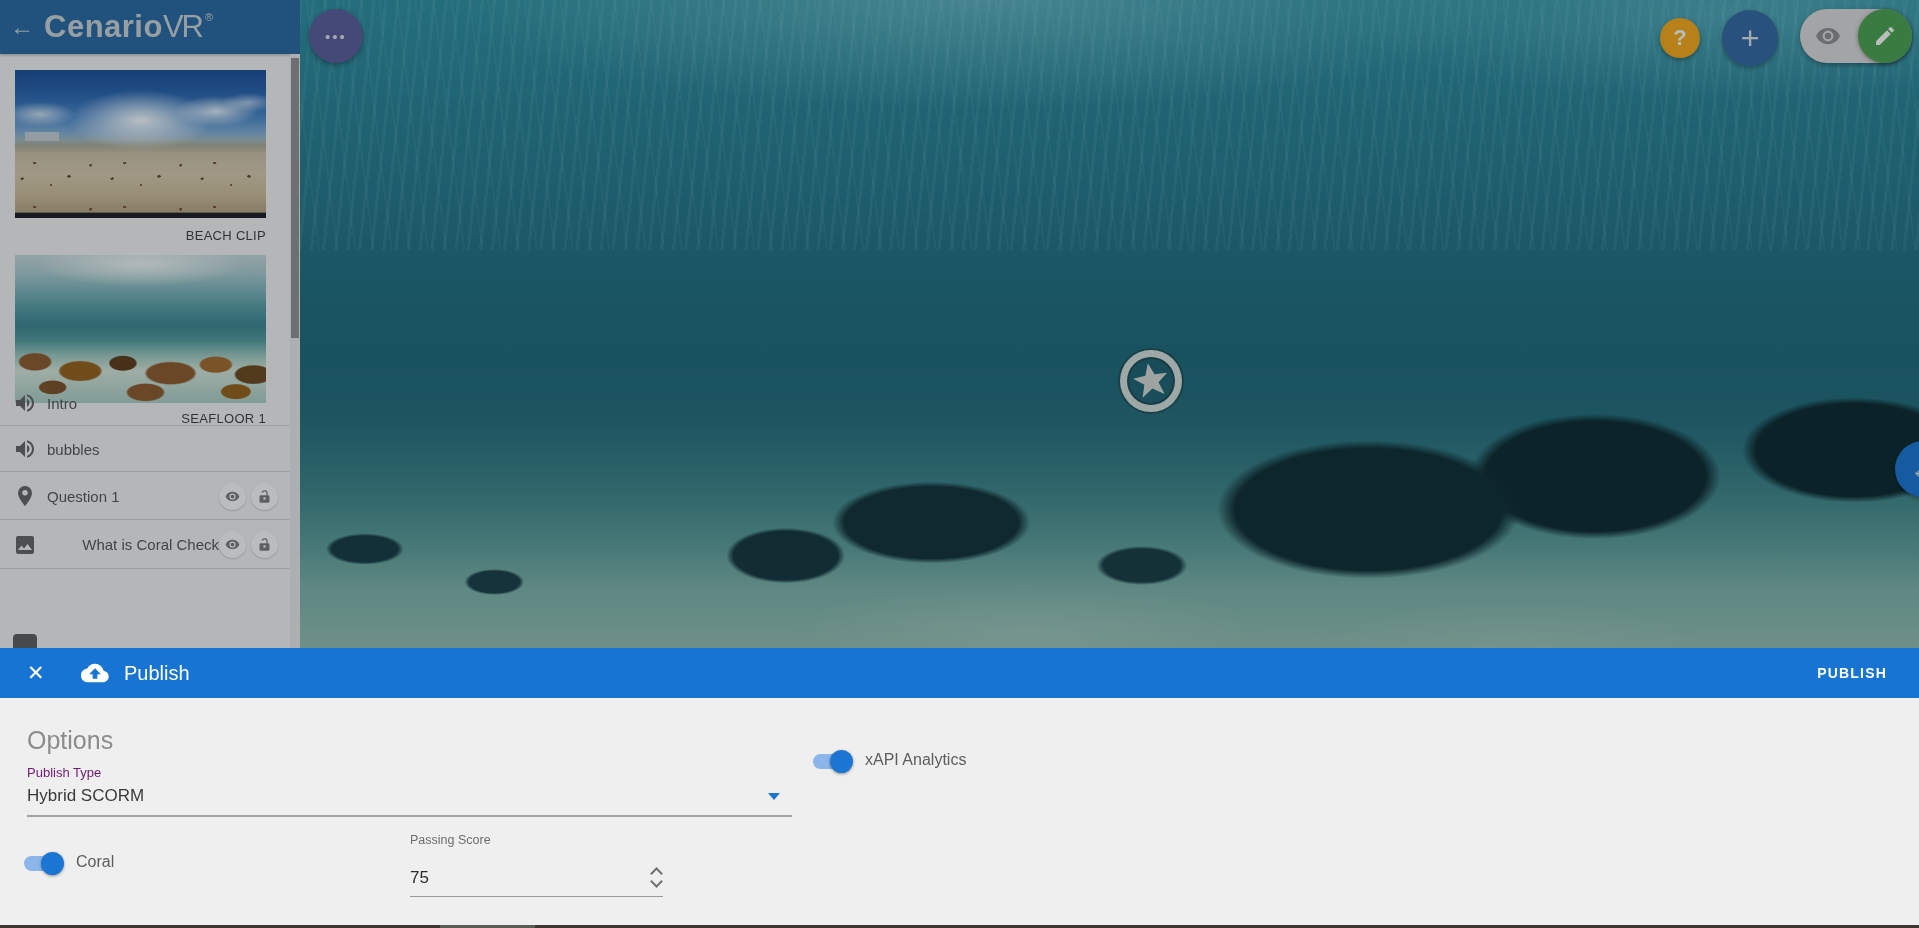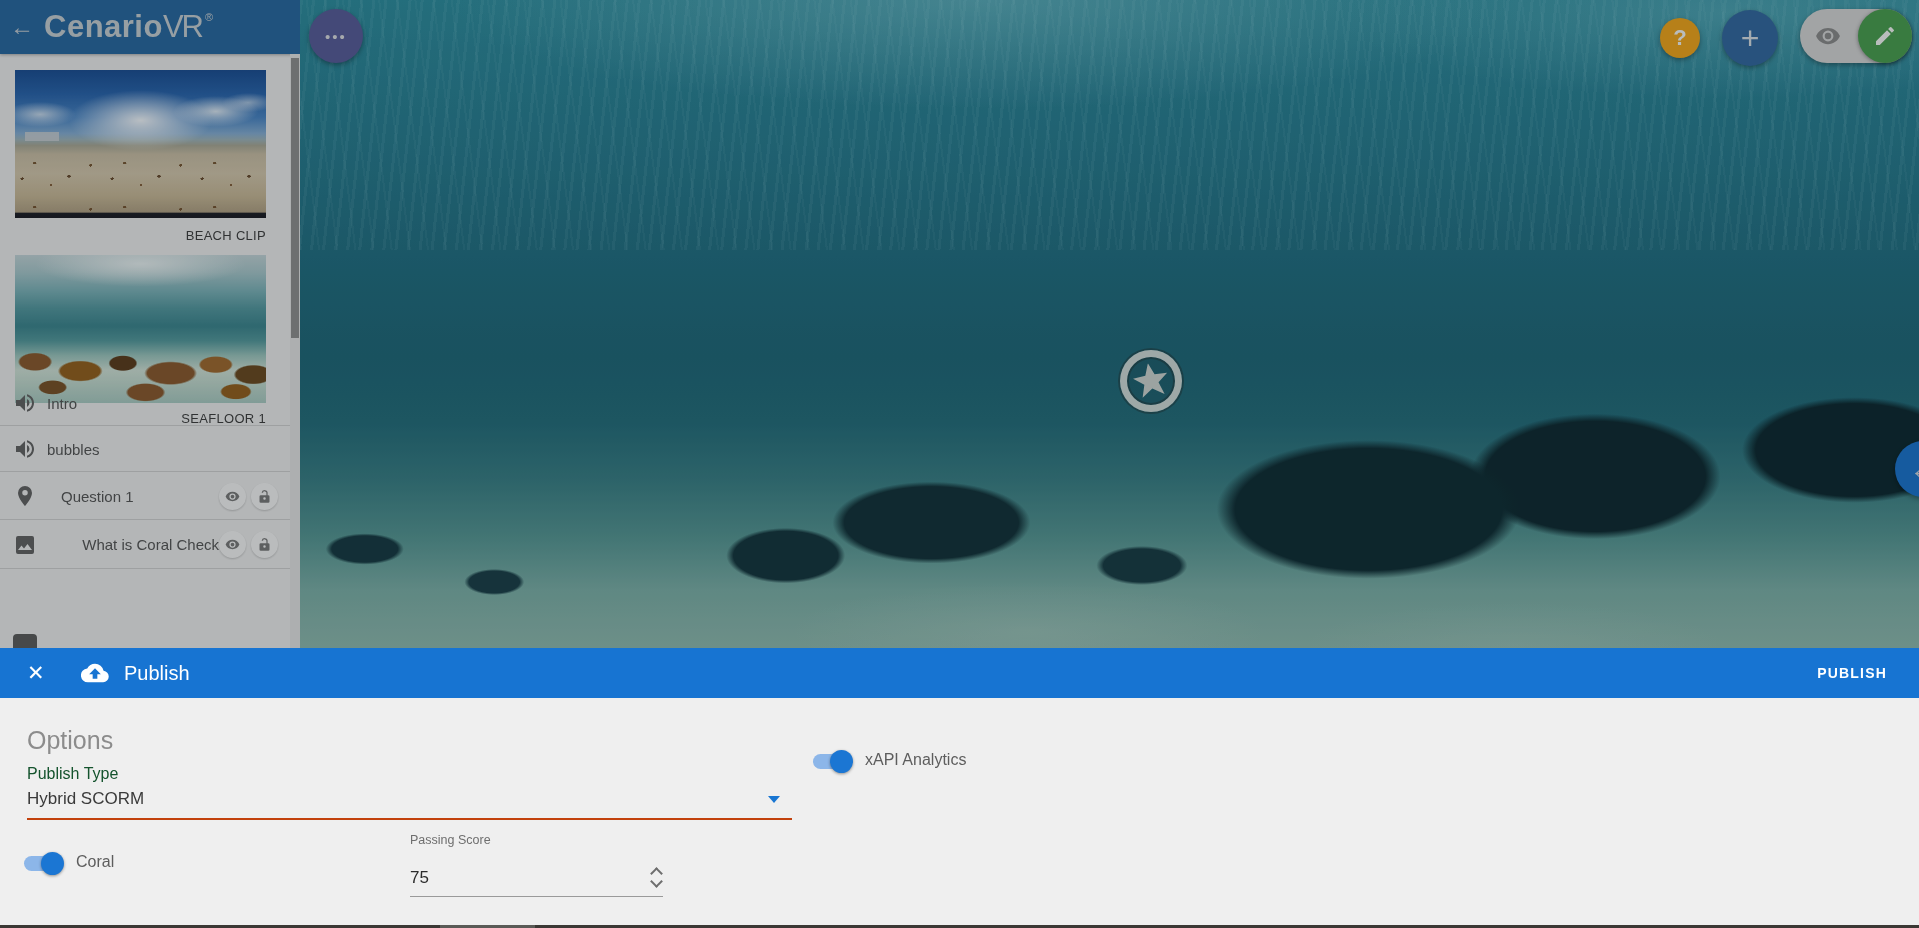--- a/index.html
+++ b/index.html
@@ -113,21 +113,21 @@
   .label-beach { top:228px; }
   .label-seafloor { top:411px; }
 
   .side-row { position:absolute; left:0; width:290px; height:45px; display:flex; align-items:center;
     cursor:pointer; border-bottom:1px solid #cfcfcf; }
   .side-row .row-icon { width:24px; height:24px; margin-left:13px; fill:#636363; flex:none; }
   .side-row .row-label { margin-left:10px; font-size:15px; color:#565656; flex:1 1 auto;
     white-space:nowrap; overflow:hidden; }
   .row-intro { top:381px; }
   .row-bubbles { top:427px; }
-  .row-q1 { top:473px; height:47px;gap:14px; }
+  .row-q1 { top:473px; height:47px; }
   .row-coral { top:521px; height:48px;text-align:right; }
   .row-actions { display:flex; gap:5px; margin-right:12px; }
   .mini-btn { width:27px; height:27px; border-radius:50%; background:#f4f4f4; display:flex;
     align-items:center; justify-content:center; cursor:pointer; box-shadow:0 1px 2px rgba(0,0,0,.18); }
   .mini-btn svg { width:15px; height:15px; fill:#7a7a7a; }
   .clipped-row { position:absolute; left:13px; top:634px; width:24px; height:14px; background:#5c5c5c;
     border-radius:4px 4px 0 0; }
   .side-scrollbar { position:absolute; right:0; top:54px; width:10px; bottom:0; background:#e2e2e2; }
   .side-scrollbar .thumb-bar { position:absolute; left:1px; top:4px; width:8px; height:280px; background:#8f8f8f; }
 
@@ -143,22 +143,22 @@
   .cloud-icon { margin-left:32px; width:28px; height:28px; }
   .cloud-icon svg { width:28px; height:28px; fill:#fff; }
   .publish-title { margin-left:15px; font-size:20px; font-weight:400; }
   .publish-action { margin-left:auto; margin-right:32px; font-size:14px; font-weight:bold;
     letter-spacing:1.2px; cursor:pointer; background:none; border:none; color:#fff;
     font-family:"Liberation Sans", sans-serif; }
 
   .panel-body { position:absolute; left:0; top:50px; right:0; bottom:0; }
   .options-heading { position:absolute; left:27px; top:28px; font-size:25px; color:#8c8c8c; font-weight:400; }
   .field-publish-type { position:absolute; left:27px; top:67px; width:765px; }
-  .field-label-blue { font-size:16px; color:#14532d; }
-  .select-box { position:relative; margin-top:6px; padding-bottom:9px; border-bottom:2px solid #c2410c; cursor:pointer; }
+  .field-label-blue { font-size:13px; color:#701a75; }
+  .select-box { position:relative; margin-top:6px; padding-bottom:9px; border-bottom:2px solid #a3a3a3; cursor:pointer; }
   .select-value { font-size:17px; color:#3a3a3a; }
   .select-arrow { position:absolute; right:12px; top:7px; width:0; height:0;
     border-left:6px solid transparent; border-right:6px solid transparent; border-top:7px solid #1976d2; }
 
   .toggle-row { position:absolute; display:flex; align-items:flex-end; cursor:pointer; }
   .xapi-row { left:813px; top:53px; }
   .scored-row { left:24px; top:155px; }
   .switch { position:relative; width:37px; height:15px; border-radius:8px; background:#8cb6e9; flex:none; }
   .switch .knob { position:absolute; right:-3px; top:-4px; width:23px; height:23px; border-radius:50%;
     background:#1b76d3; box-shadow:0 1px 3px rgba(0,0,0,.4); }

